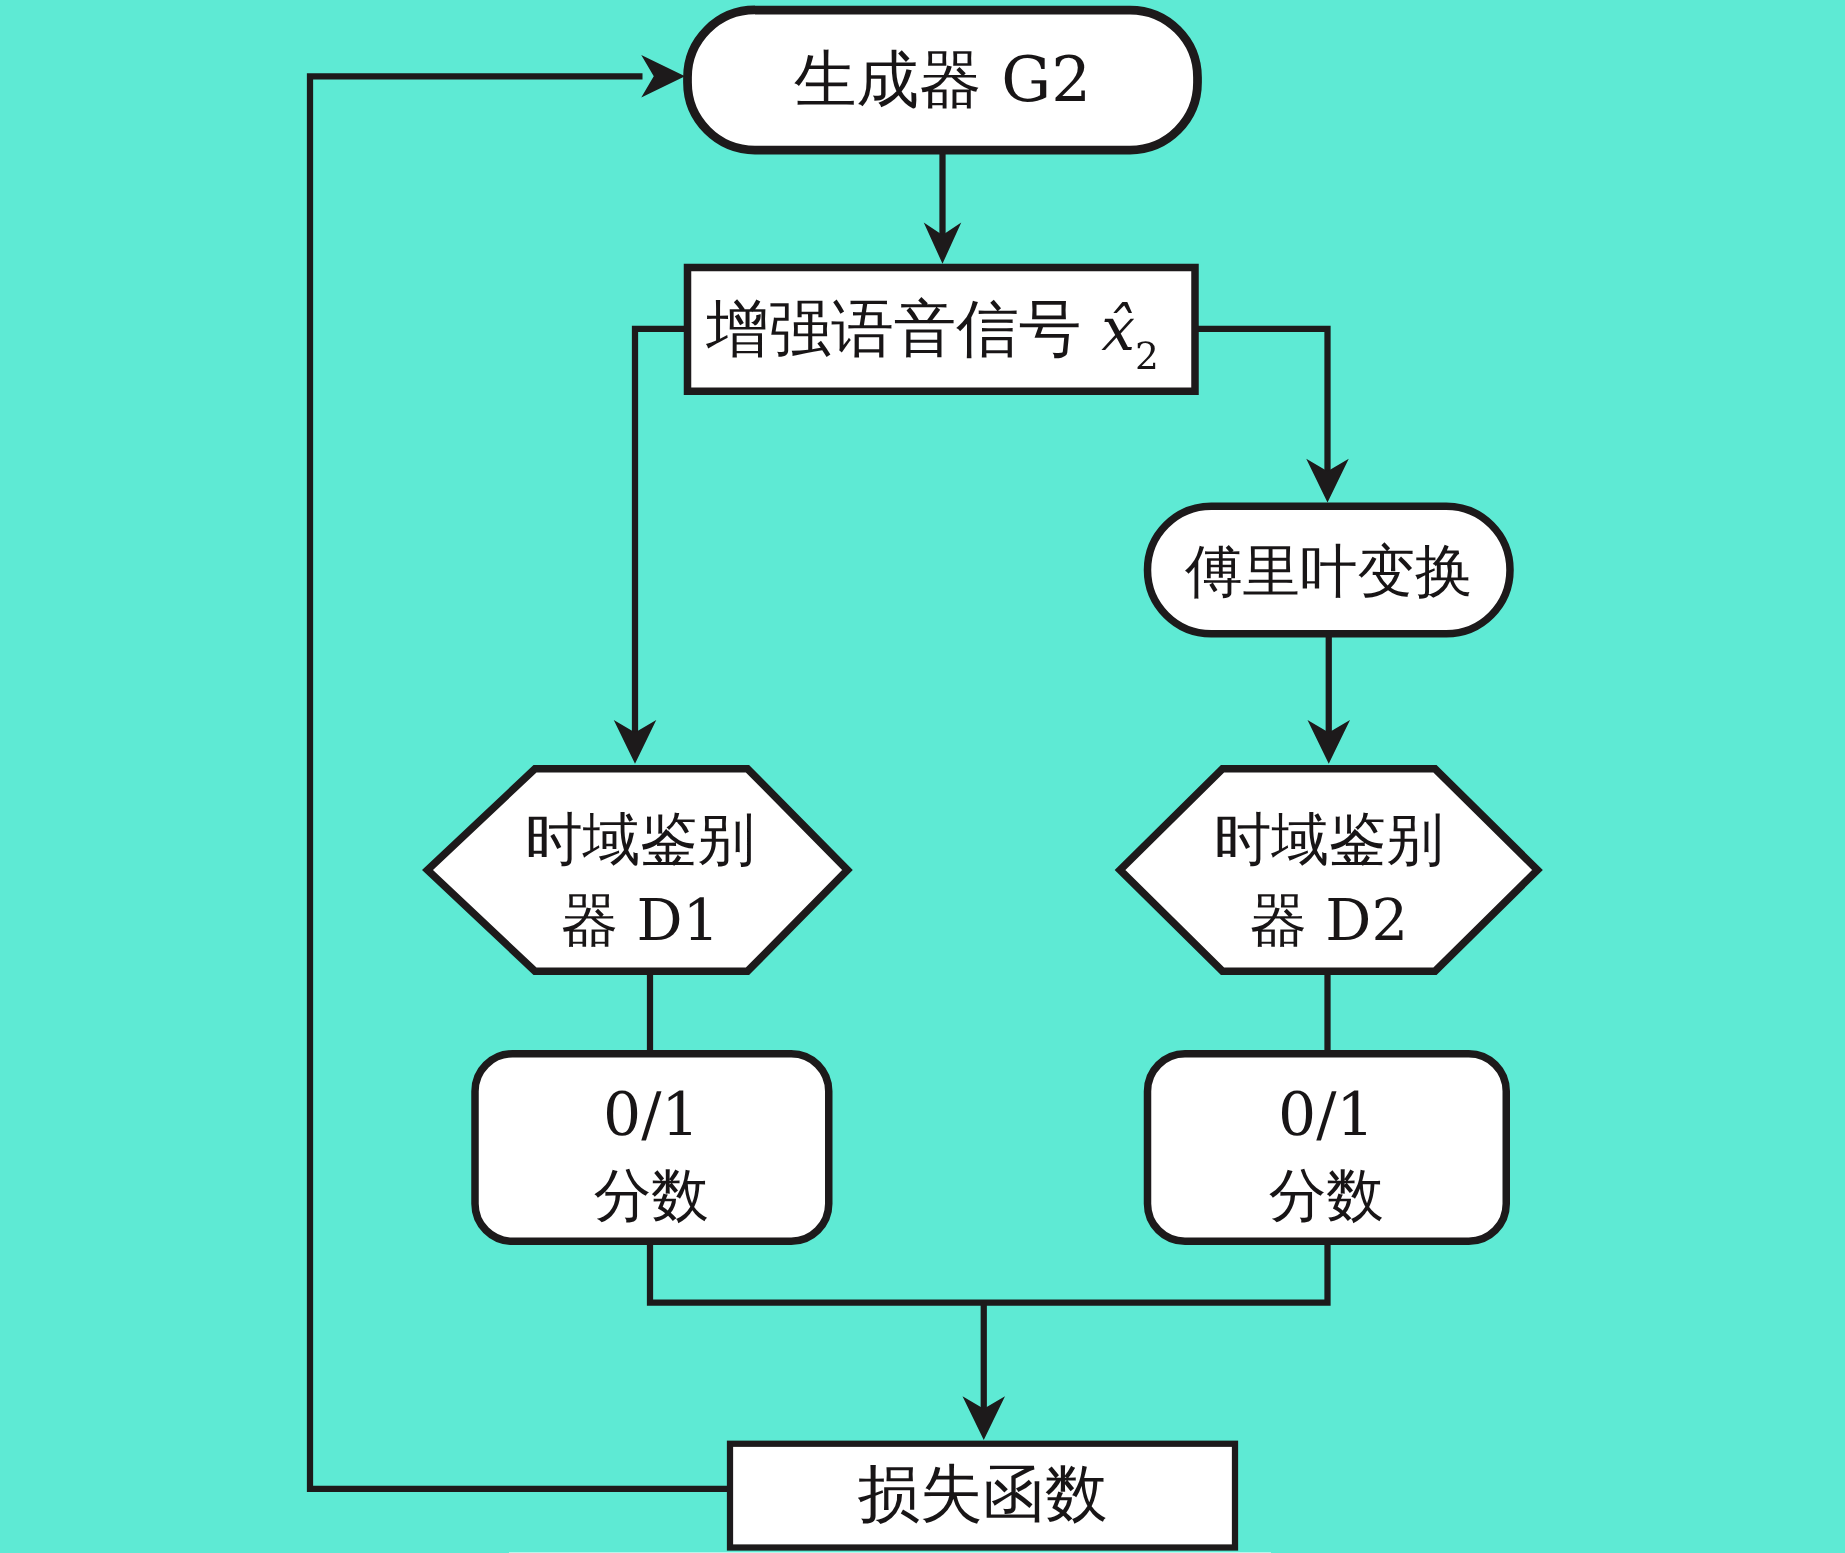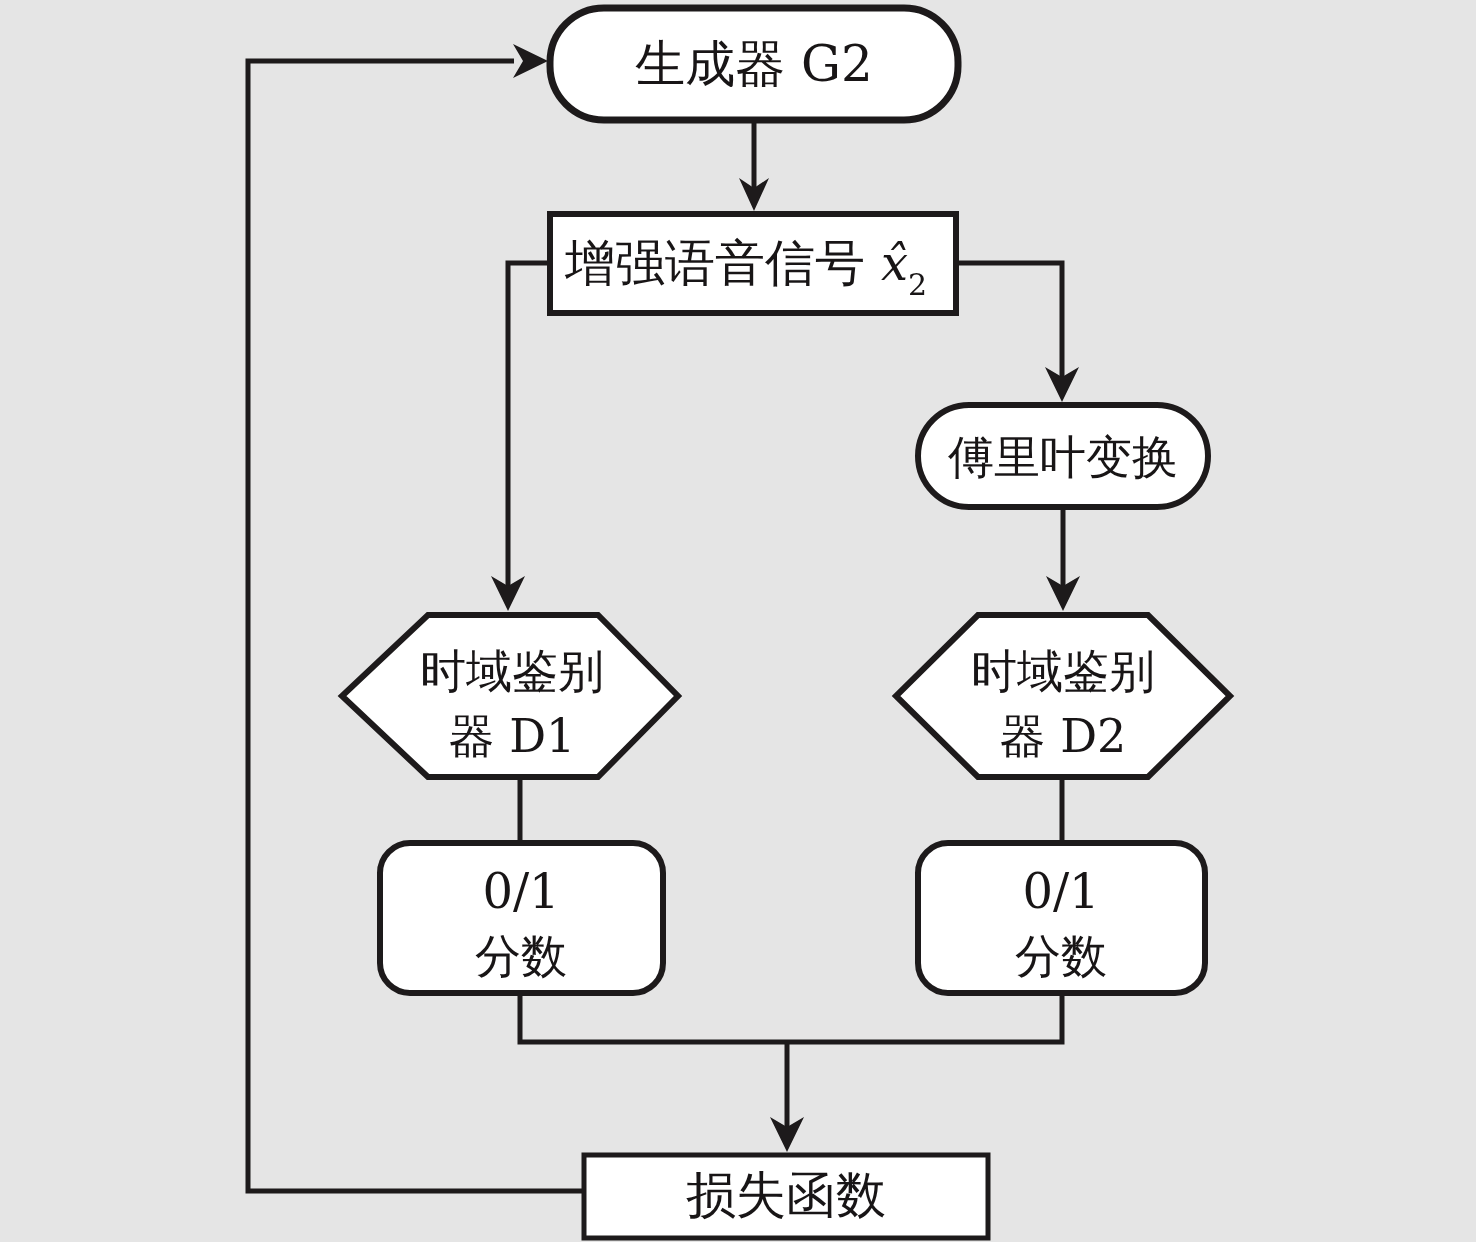--- a/index.html
+++ b/index.html
@@ -4,21 +4,21 @@
 <style>
   html, body {
     margin: 0;
     padding: 0;
     background: #ffffff;
   }
   .stage {
     position: relative;
     width: 1476px;
     height: 1242px;
-    background: #e5e5e5;
+    background: #5eead4;
     overflow: hidden;
     font-family: "DejaVu Serif", "Liberation Serif", serif;
   }
   svg { display: block; }
   .shape {
     fill: #ffffff;
     stroke: #1d1a1b;
   }
   .wire {
     fill: none;

